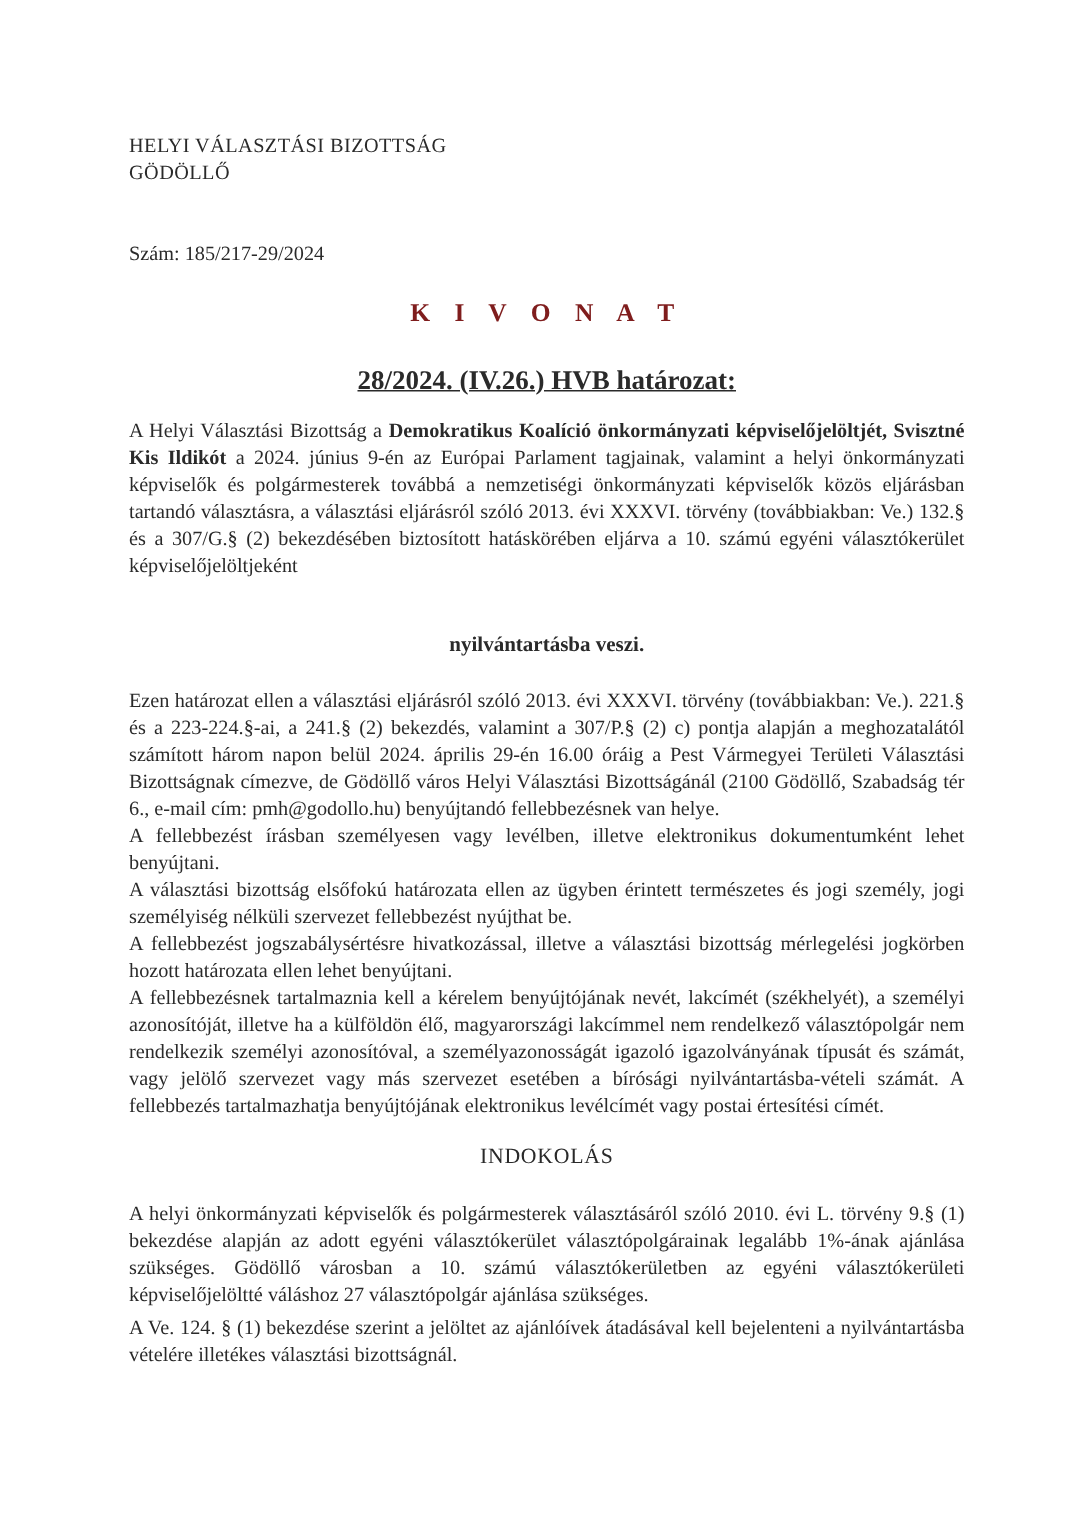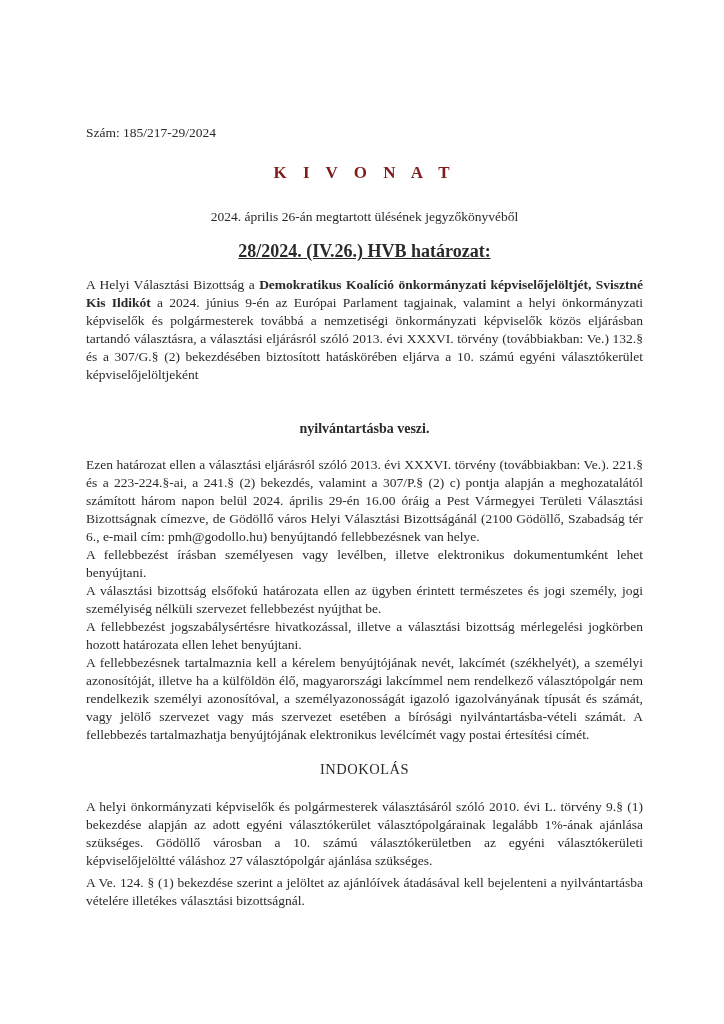--- a/index.html
+++ b/index.html
@@ -81,27 +81,30 @@
     margin-top: 4px;
     text-align: justify;
   }
 </style>
 </head>
 <body>
 
 <div class="page">
   <div class="content">
 
+    <div class="org-block">
+      <div class="org-line">HELYI VÁLASZTÁSI BIZOTTSÁG</div>
+      <div class="org-line">GÖDÖLLŐ</div>
+    </div>
 
     <div class="ref-number">Szám: 185/217-29/2024</div>
 
     <div class="doc-title">K I V O N A T</div>
 
     <div class="subtitle">
-      <div>2024. április 26-án megtartott ülésének jegyzőkönyvéből</div>
     </div>
 
     <div class="decision-heading">28/2024. (IV.26.) HVB határozat:</div>
 
     <p class="para first"><span>A Helyi Választási Bizottság a </span><span class="bold">Demokratikus Koalíció önkormányzati képviselőjelöltjét, Svisztné Kis Ildikót</span><span> a 2024. június 9-én az Európai Parlament tagjainak, valamint a helyi önkormányzati képviselők és polgármesterek továbbá a nemzetiségi önkormányzati képviselők közös eljárásban tartandó választásra, a választási eljárásról szóló 2013. évi XXXVI. törvény (továbbiakban: Ve.) 132.§ és a 307/G.§ (2) bekezdésében biztosított hatáskörében eljárva a 10. számú egyéni választókerület képviselőjelöltjeként</span></p>
 
     <div class="decision-action">nyilvántartásba veszi.</div>
 
     <p class="para">Ezen határozat ellen a választási eljárásról szóló 2013. évi XXXVI. törvény (továbbiakban: Ve.). 221.§ és a 223-224.§-ai, a 241.§ (2) bekezdés, valamint a 307/P.§ (2) c) pontja alapján a meghozatalától számított három napon belül 2024. április 29-én 16.00 óráig a Pest Vármegyei Területi Választási Bizottságnak címezve, de Gödöllő város Helyi Választási Bizottságánál (2100 Gödöllő, Szabadság tér 6., e-mail cím: pmh@godollo.hu) benyújtandó fellebbezésnek van helye.</p>
     <p class="para">A fellebbezést írásban személyesen vagy levélben, illetve elektronikus dokumentumként lehet benyújtani.</p>

